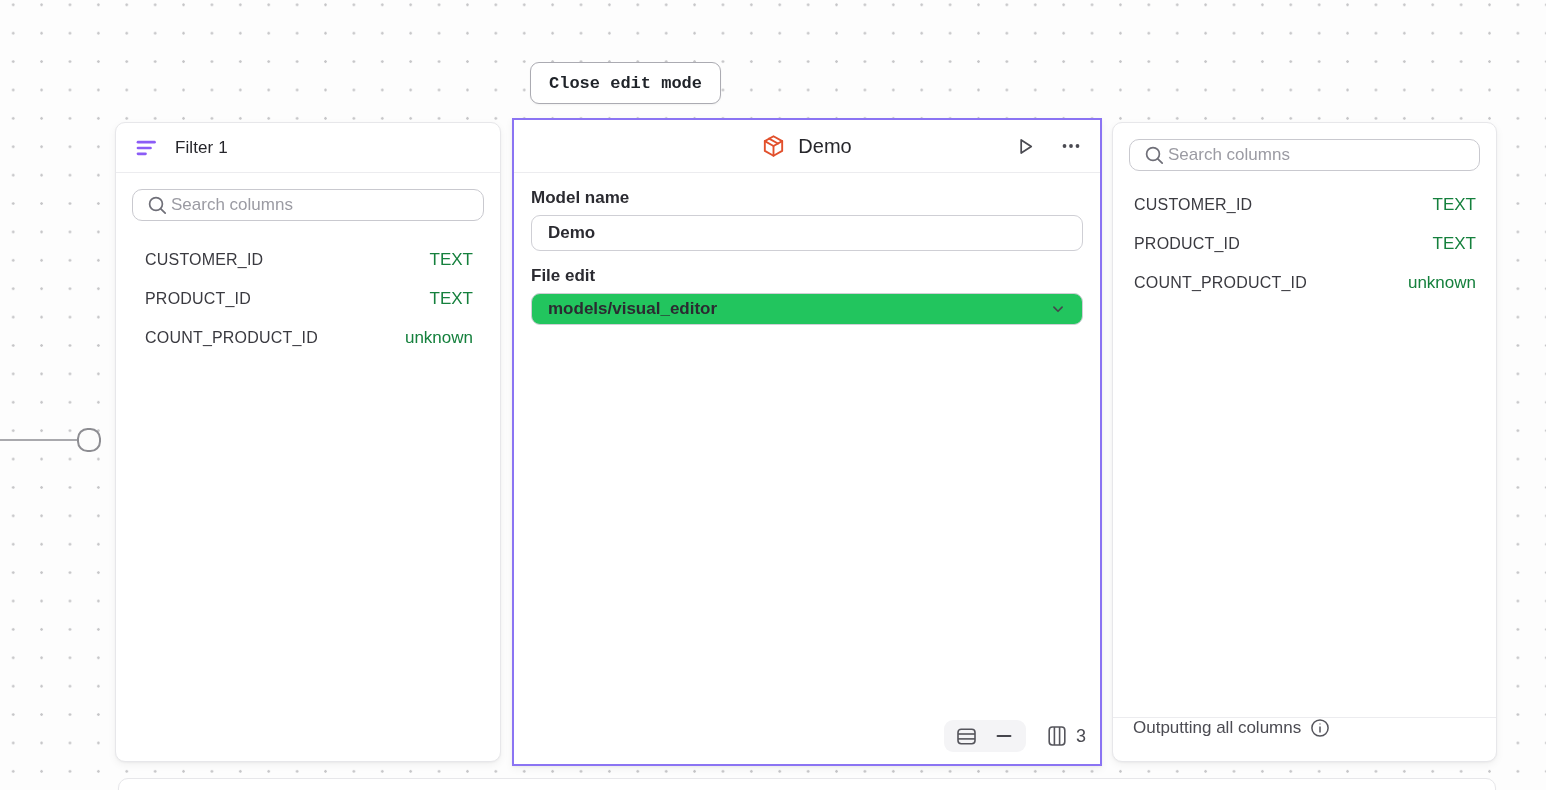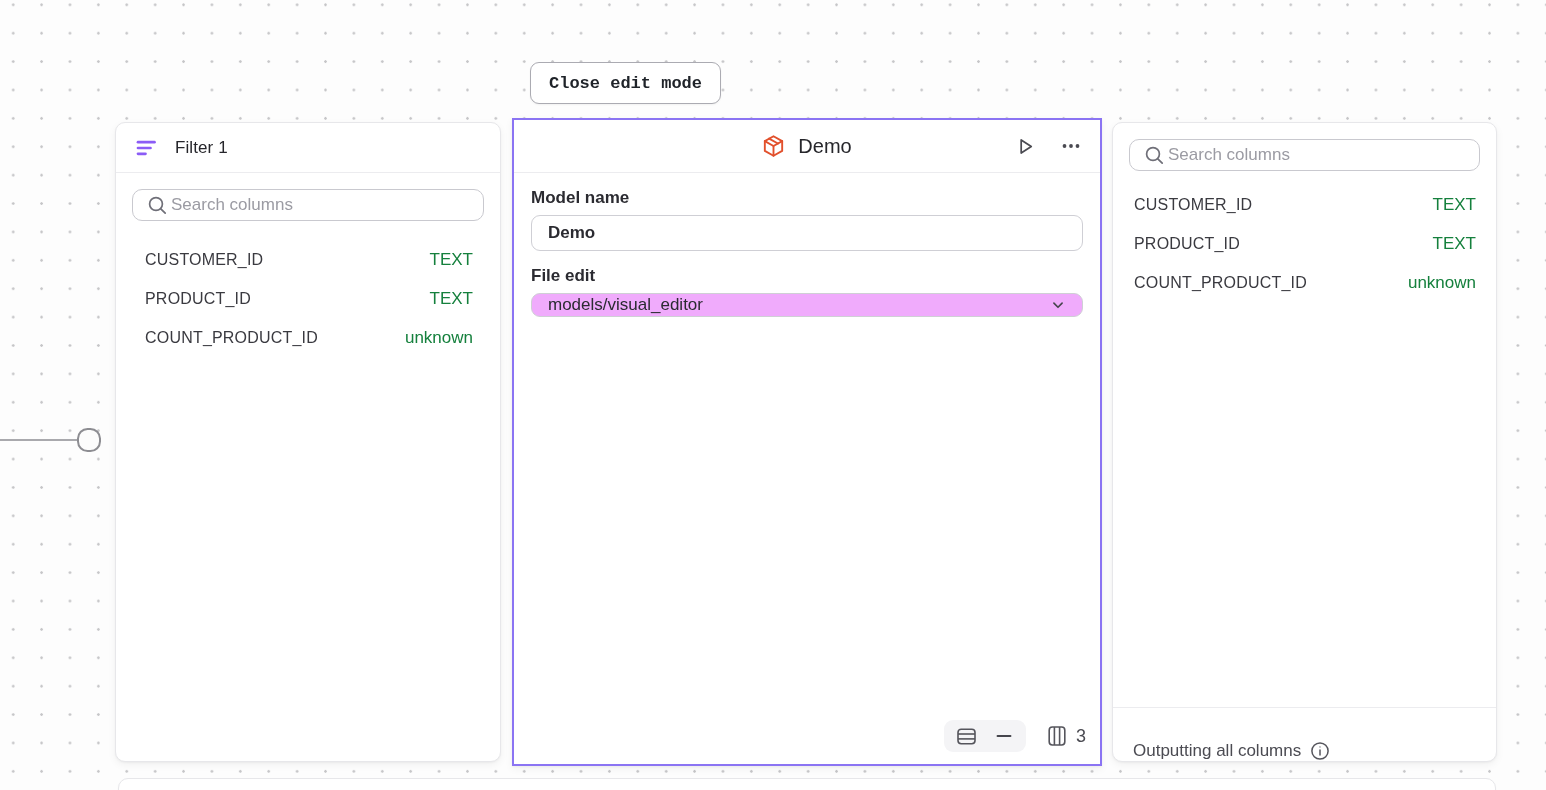--- a/index.html
+++ b/index.html
@@ -80,41 +80,41 @@
 
   .model-body { padding:15px 17px; flex:1; position:relative; }
   .field-label { font-size:17px; font-weight:600; color:#2b2b31; margin-bottom:7px; }
   .text-input {
     width:100%; height:36px; border:1px solid #cfcfd5; border-radius:9px;
     padding:0 16px; font-family:"Liberation Sans", sans-serif;
     font-size:17px; font-weight:600; color:#2b2b31; outline:none; margin-bottom:15px;
     background:#fff;
   }
   .select-input {
-    width:100%; height:24px; border:1px solid #cfcfd5; border-radius:9px;
+    width:100%; height:32px; border:1px solid #cfcfd5; border-radius:9px;
     padding:0 14px 0 16px; display:flex; align-items:center; justify-content:space-between;
-    font-size:17px; font-weight:400; color:#2b2b31; cursor:pointer; background:#f0abfc;
+    font-size:17px; font-weight:700; color:#2b2b31; cursor:pointer; background:#22c55e;
   }
   .model-footer {
     position:absolute; bottom:12px; right:14px;
     display:flex; align-items:center;
   }
   .pill-group {
     background:#f4f4f6; border-radius:9px; height:32px; padding:0 10px;
     display:flex; align-items:center; gap:13px;
   }
   .cols-indicator { display:flex; align-items:center; gap:9px; margin-left:21px; }
   .cols-count { font-size:18px; color:#4b4b52; }
 
   
   #output-panel { left:1112px; top:122px; width:385px; height:640px; }
   #output-panel .col-row { padding:0 20px 0 21px; }
   .output-footer {
-    margin-top:auto; border-top:1px solid #ececef; height:54px; flex:0 0 auto;
-    display:flex; align-items:flex-end; gap:9px; padding:0 20px;
+    margin-top:auto; border-top:1px solid #ececef; height:44px; flex:0 0 auto;
+    display:flex; align-items:flex-start; gap:9px; padding:0 20px;
   }
   .output-footer-text { font-size:17px; color:#4b4b52; }
 
   
   .bottom-panel {
     position:absolute; left:118px; top:778px; width:1378px; height:60px;
     background:#ffffff; border:1px solid #e7e7ea; border-radius:10px 10px 0 0;
     box-shadow:0 1px 2px rgba(0,0,0,0.04);
   }
 </style>

